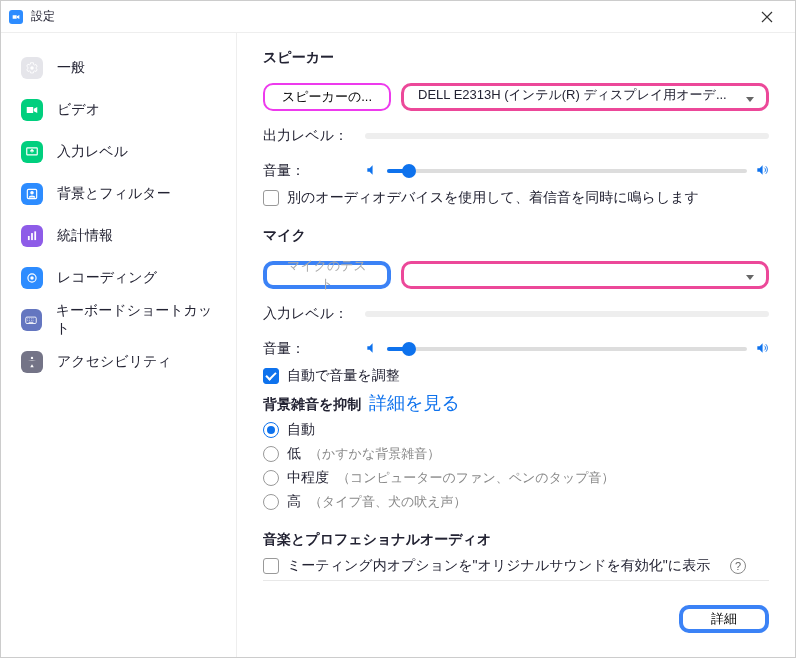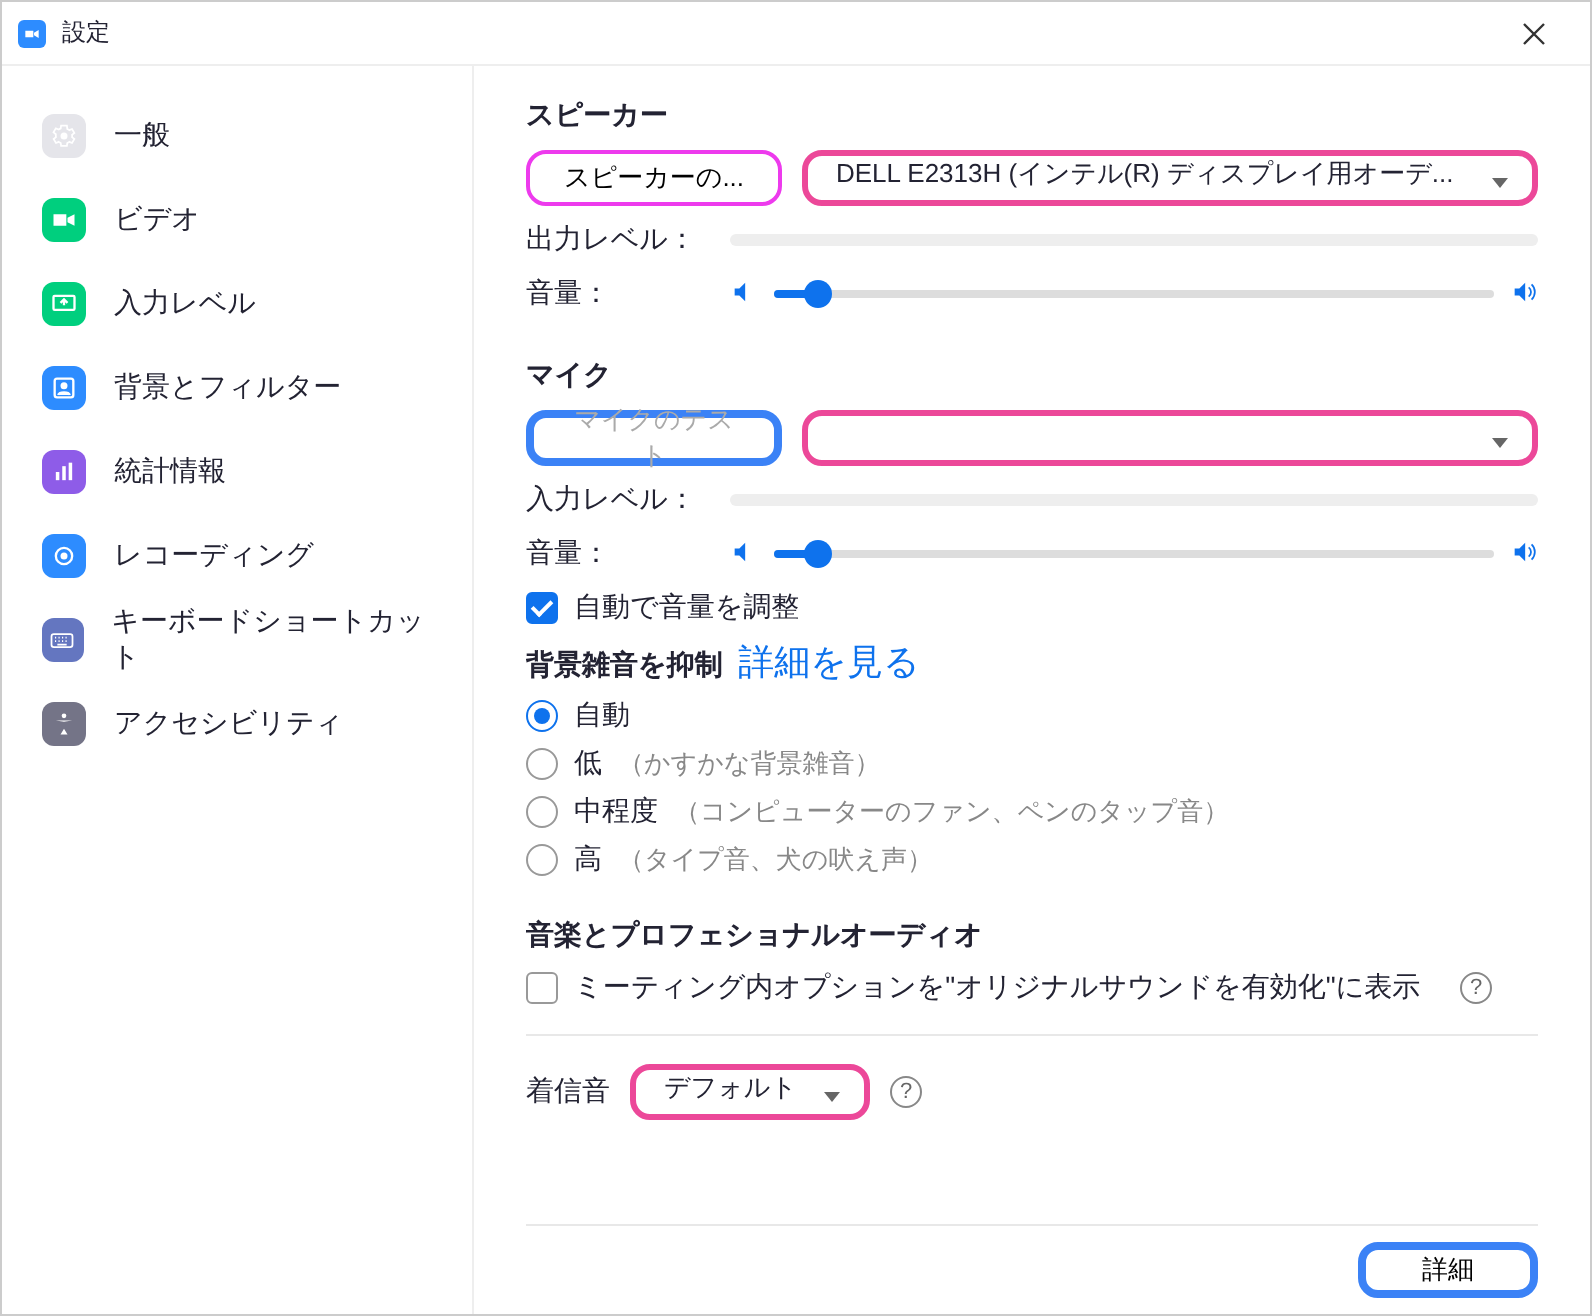--- a/index.html
+++ b/index.html
@@ -25,21 +25,21 @@
   .sidebar-item.active .icon-audio svg { fill: #0E72ED; }
   .icon-share { background: #00CF7E; }
   .icon-bg { background: #2D8CFF; }
   .icon-record { background: #2D8CFF; }
   .icon-stats { background: #8E5CE8; }
   .icon-kb { background: #6476C0; }
   .icon-access { background: #747487; }
   .content { flex: 1; padding: 16px 26px 0 26px; overflow-y: hidden; position: relative; display: flex; flex-direction: column; }
   .content-inner { flex: 1; overflow: hidden; }
   .section-title { font-weight: 700; margin-bottom: 8px; font-size: 14px; }
-  .row { display: flex; align-items: center; gap: 10px; margin-bottom: 8px; }
+  .row { display: flex; align-items: center; gap: 10px; margin-bottom: 8px; margin-top: 16px; }
   .btn { height: 28px; border: 4px solid #3b82f6; border-radius: 10px; padding: 0 14px; background: #fff; font-size: 13px; cursor: pointer; font-family: inherit; display: inline-flex; align-items: center; justify-content: center; }
   .btn.highlighted { border: 2px solid #ED3AED; }
   .btn[disabled] { color: #aaa; cursor: default; background: #fff; }
   .select { flex: 1; height: 28px; border: 3px solid #ec4899; border-radius: 10px; padding: 0 30px 0 14px; background: #fff; font-size: 13px; display: flex; align-items: flex-start; position: relative; cursor: pointer; overflow: hidden; white-space: nowrap; text-overflow: ellipsis; }
   .select::after { content: ""; position: absolute; right: 12px; top: 11px; width: 0; height: 0; border-left: 4px solid transparent; border-right: 4px solid transparent; border-top: 5px solid #666; }
   .select.disabled { color: #aaa; cursor: default; }
   .label-col { width: 92px; font-size: 14px; }
   .meter { flex: 1; height: 6px; background: #eee; border-radius: 3px; }
   .slider-wrap { flex: 1; display: flex; align-items: center; gap: 8px; }
   .slider { flex: 1; height: 20px; position: relative; cursor: pointer; }
@@ -51,21 +51,21 @@
   .checkbox { width: 16px; height: 16px; border: 1px solid #999; border-radius: 3px; cursor: pointer; display: inline-flex; align-items: center; justify-content: center; flex-shrink: 0; }
   .checkbox.checked { background: #0E72ED; border-color: #0E72ED; }
   .checkbox.checked::after { content: ""; width: 4px; height: 8px; border: solid #fff; border-width: 0 2px 2px 0; transform: rotate(45deg); margin-top: -2px; }
   .radio { width: 16px; height: 16px; border: 1.5px solid #999; border-radius: 50%; cursor: pointer; display: inline-flex; align-items: center; justify-content: center; flex-shrink: 0; }
   .radio.checked { border-color: #0E72ED; }
   .radio.checked::after { content: ""; width: 8px; height: 8px; background: #0E72ED; border-radius: 50%; }
   .hint { color: #888; font-size: 13px; }
   .link { color: #0E72ED; cursor: pointer; font-size: 18px; }
   .help { width: 16px; height: 16px; border: 1px solid #888; border-radius: 50%; display: inline-flex; align-items: center; justify-content: center; font-size: 11px; color: #666; cursor: pointer; }
   hr.sep { border: none; border-top: 1px solid #e8e8e8; margin: 14px 0; }
-  .footer { border-top: 1px solid #e8e8e8; padding: 8px 0; display: flex; justify-content: flex-end; }
+  .footer { border-top: 1px solid #e8e8e8; padding: 24px 0; display: flex; justify-content: flex-end; }
 </style>
 </head>
 <body>
 
 <div class="window">
   <div class="titlebar">
     <div class="titlebar-icon">
       <svg viewBox="0 0 24 24" fill="#fff">
           <path d="M2 7h12v10H2zM15 10l7-4v12l-7-4z"></path>
         </svg>
@@ -184,20 +184,24 @@
                 <div class="slider-thumb"></div>
           </div>
           <span class="vol-icon">
             <svg width="14" height="14" viewBox="0 0 24 24" fill="#0E72ED">
                   <path d="M4 9h4l5-5v16l-5-5H4z"></path>
                   <path d="M16 8a5 5 0 0 1 0 8M18.5 5.5a9 9 0 0 1 0 13" fill="none" stroke="#0E72ED" stroke-width="1.5"></path>
                 </svg>
           </span>
         </div>
       </div>
+      <div class="checkbox-row">
+        <span class="checkbox"></span>
+        <span>別のオーディオデバイスを使用して、着信音を同時に鳴らします</span>
+      </div>
 
       <div style="height:14px"></div>
 
       <div class="section-title">マイク</div>
       <div class="row">
         <button class="btn" style="width:128px" disabled="">マイクのテスト</button>
         <div class="select disabled"></div>
       </div>
       <div class="row">
         <div class="label-col">入力レベル：</div>

